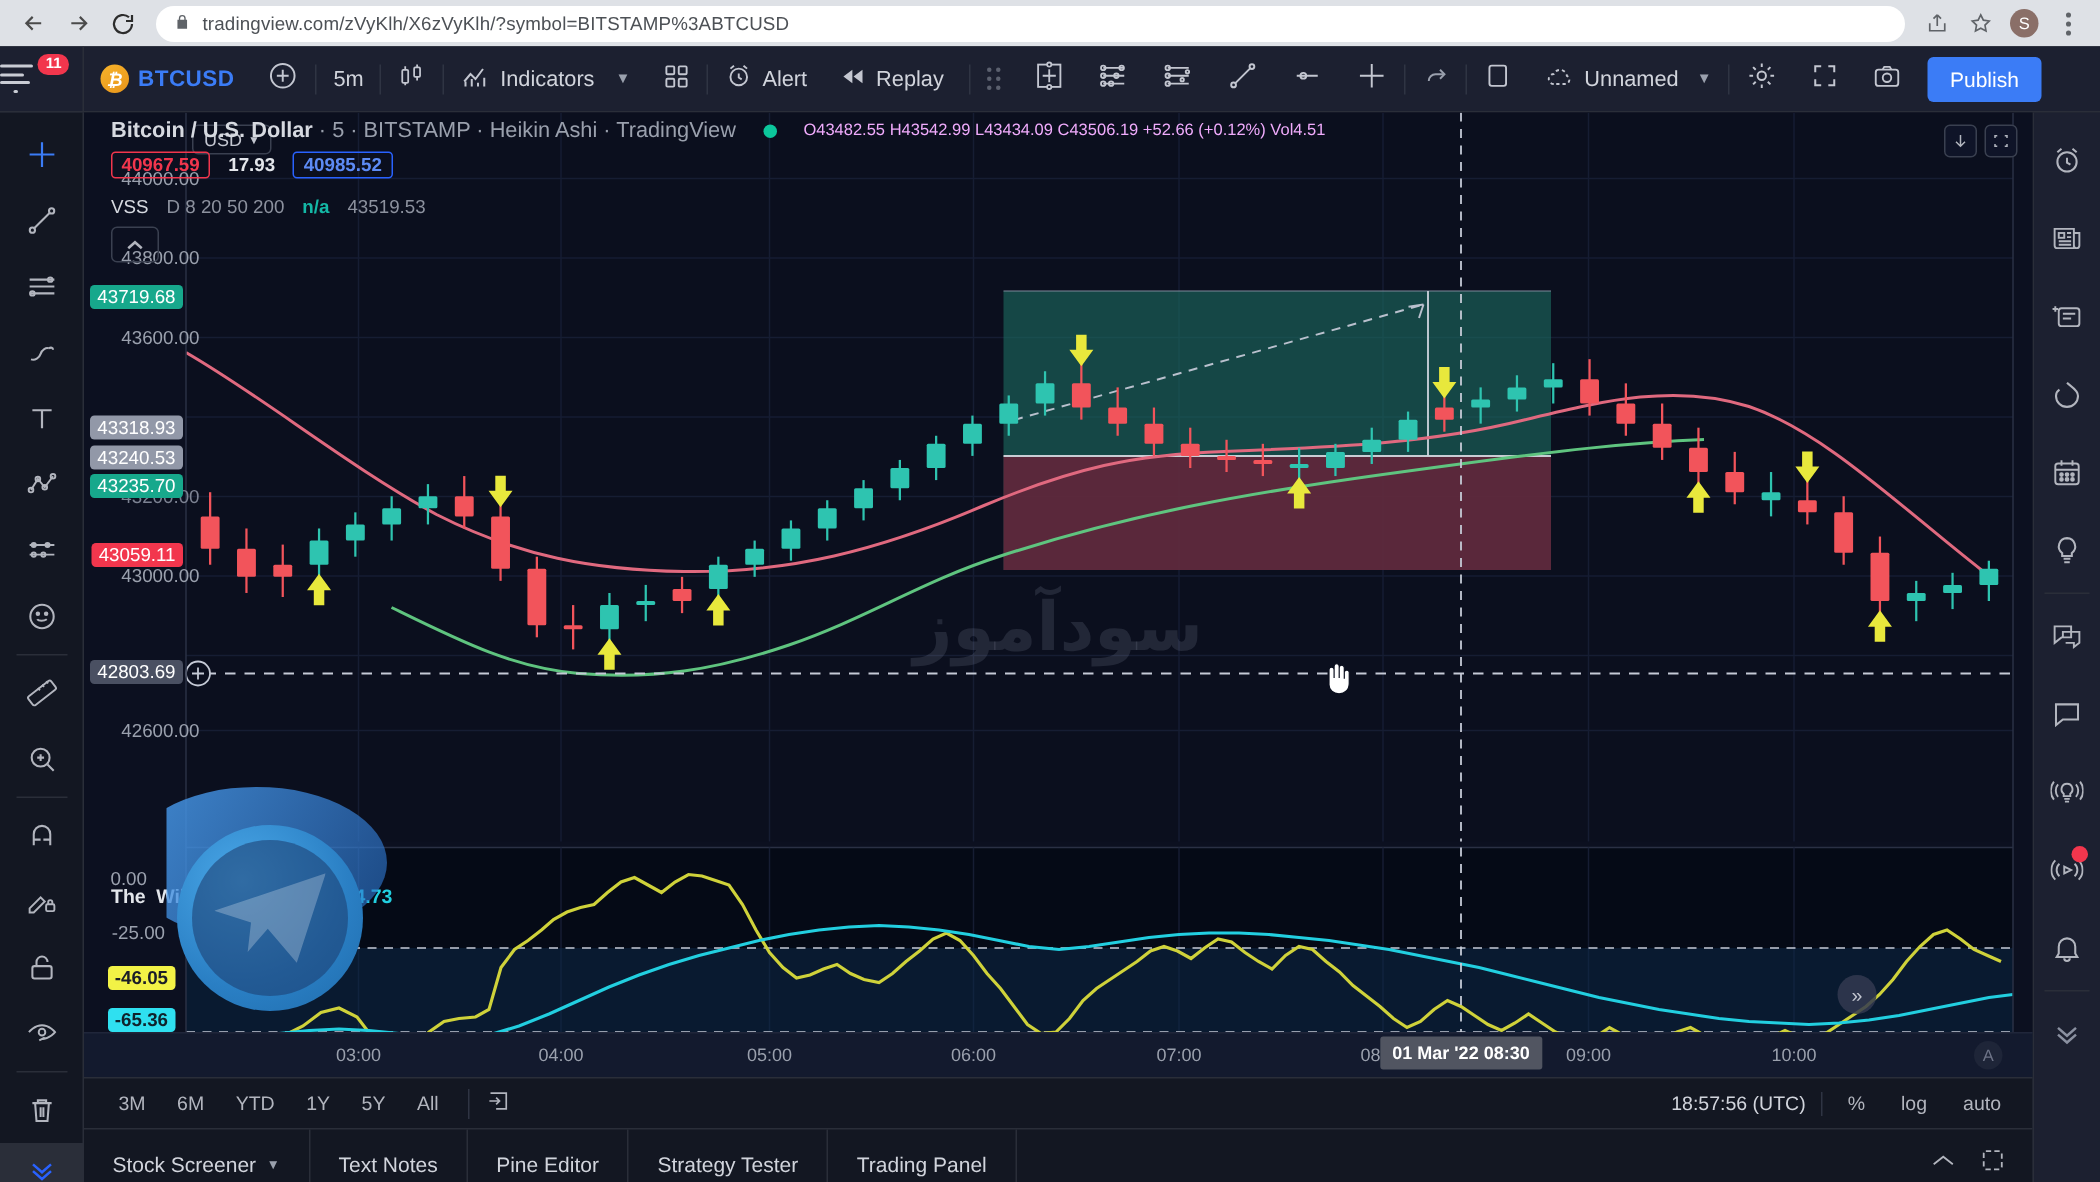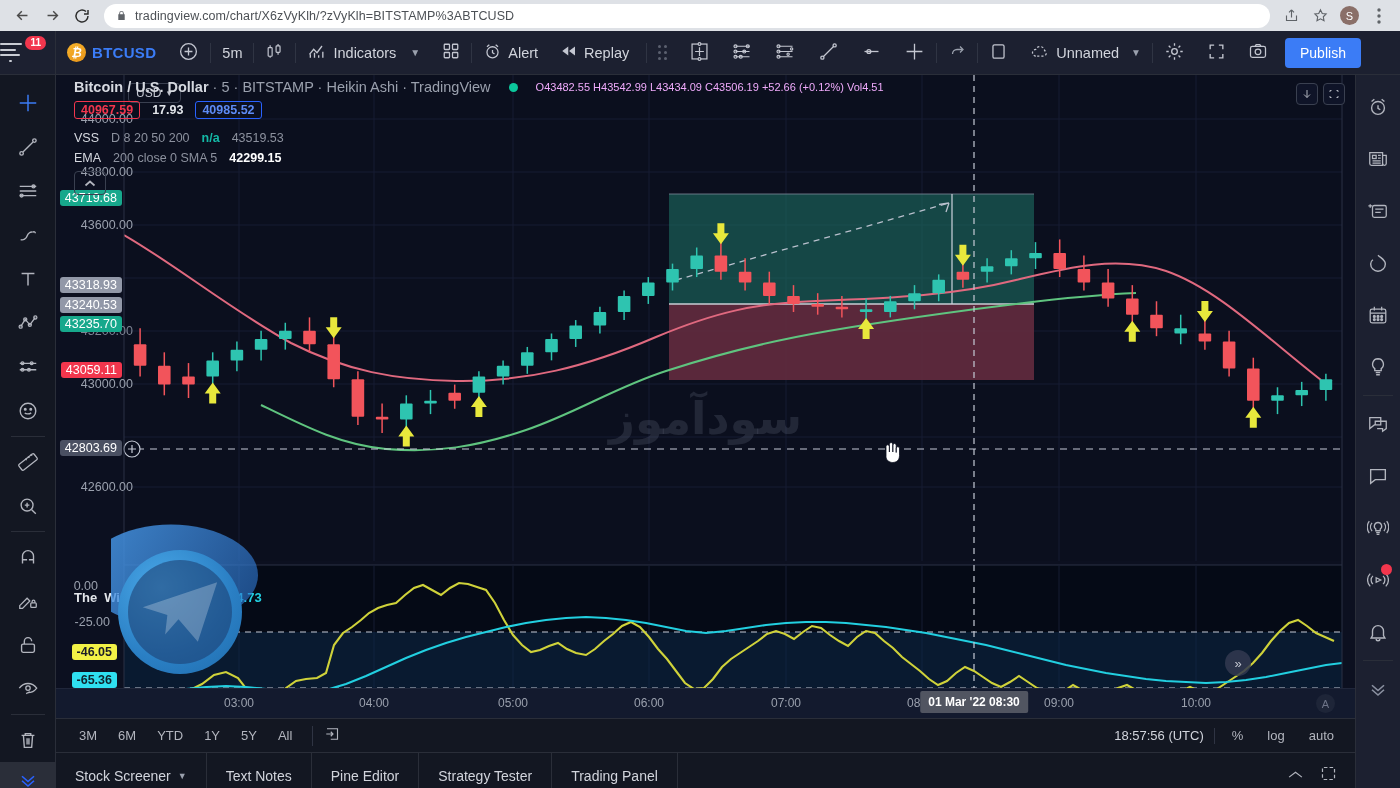--- a/index.html
+++ b/index.html
@@ -167,21 +167,21 @@
     <svg width="16" height="16" viewBox="0 0 24 24" fill="none" stroke="#2c2c2c" stroke-width="2.2">
         <path d="M21 12a9 9 0 1 1-3-6.7"></path>
         <path d="M21 3v6h-6"></path>
       </svg>
     </div>
   <div id="omnibox">
     <span>
       <svg width="11" height="11" viewBox="0 0 24 24" fill="#5f6368">
           <path d="M17 9V7a5 5 0 0 0-10 0v2H5v13h14V9h-2zm-8-2a3 3 0 0 1 6 0v2H9V7z"></path>
         </svg></span>
-    <span class="url">tradingview.com/chart/X6zVyKlh/?zVyKlh=BITSTAMP%3ABTCUSD</span>
+    <span class="url">tradingview.com/zVyKlh/X6zVyKlh/?symbol=BITSTAMP%3ABTCUSD</span>
   </div>
   <div class="chrome-right">
     <div class="chrome-icn">
       <svg width="15" height="15" viewBox="0 0 24 24" fill="none" stroke="#5f6368" stroke-width="1.8">
           <path d="M4 12v8h16v-8"></path>
           <path d="M12 3v12M12 3l4 4M12 3L8 7"></path>
         </svg>
       </div>
     <div class="chrome-icn">
       <svg width="15" height="15" viewBox="0 0 24 24" fill="none" stroke="#5f6368" stroke-width="1.8">
@@ -743,25 +743,20 @@
             <span class="badge-box bb-red">40967.59</span>
             <span class="mid-val">17.93</span>
             <span class="badge-box bb-blue">40985.52</span>
           </div>
           <div class="lg-row ind-row" style="margin-top:12px">
             <span>VSS</span>
             <span class="dim">D 8 20 50 200</span>
             <span class="na">n/a</span>
             <span class="vv">43519.53</span>
           </div>
-          <div class="lg-row ind-row" style="margin-top:2px">
-            <span>EMA</span>
-            <span class="dim">200 close 0 SMA 5</span>
-            <span class="bold-w">42299.15</span>
-          </div>
           <div class="lg-row" style="margin-top:4px">
             <div id="collapse-chev">
               <svg width="12" height="9" viewBox="0 0 12 9" fill="none" stroke="#b2b5be" stroke-width="1.7">
                   <path d="M1.5 6.5L6 2.5l4.5 4"></path>
                 </svg>
             </div>
           </div>
         </div>
 
         <div id="willy-legend" style="top:515px">

